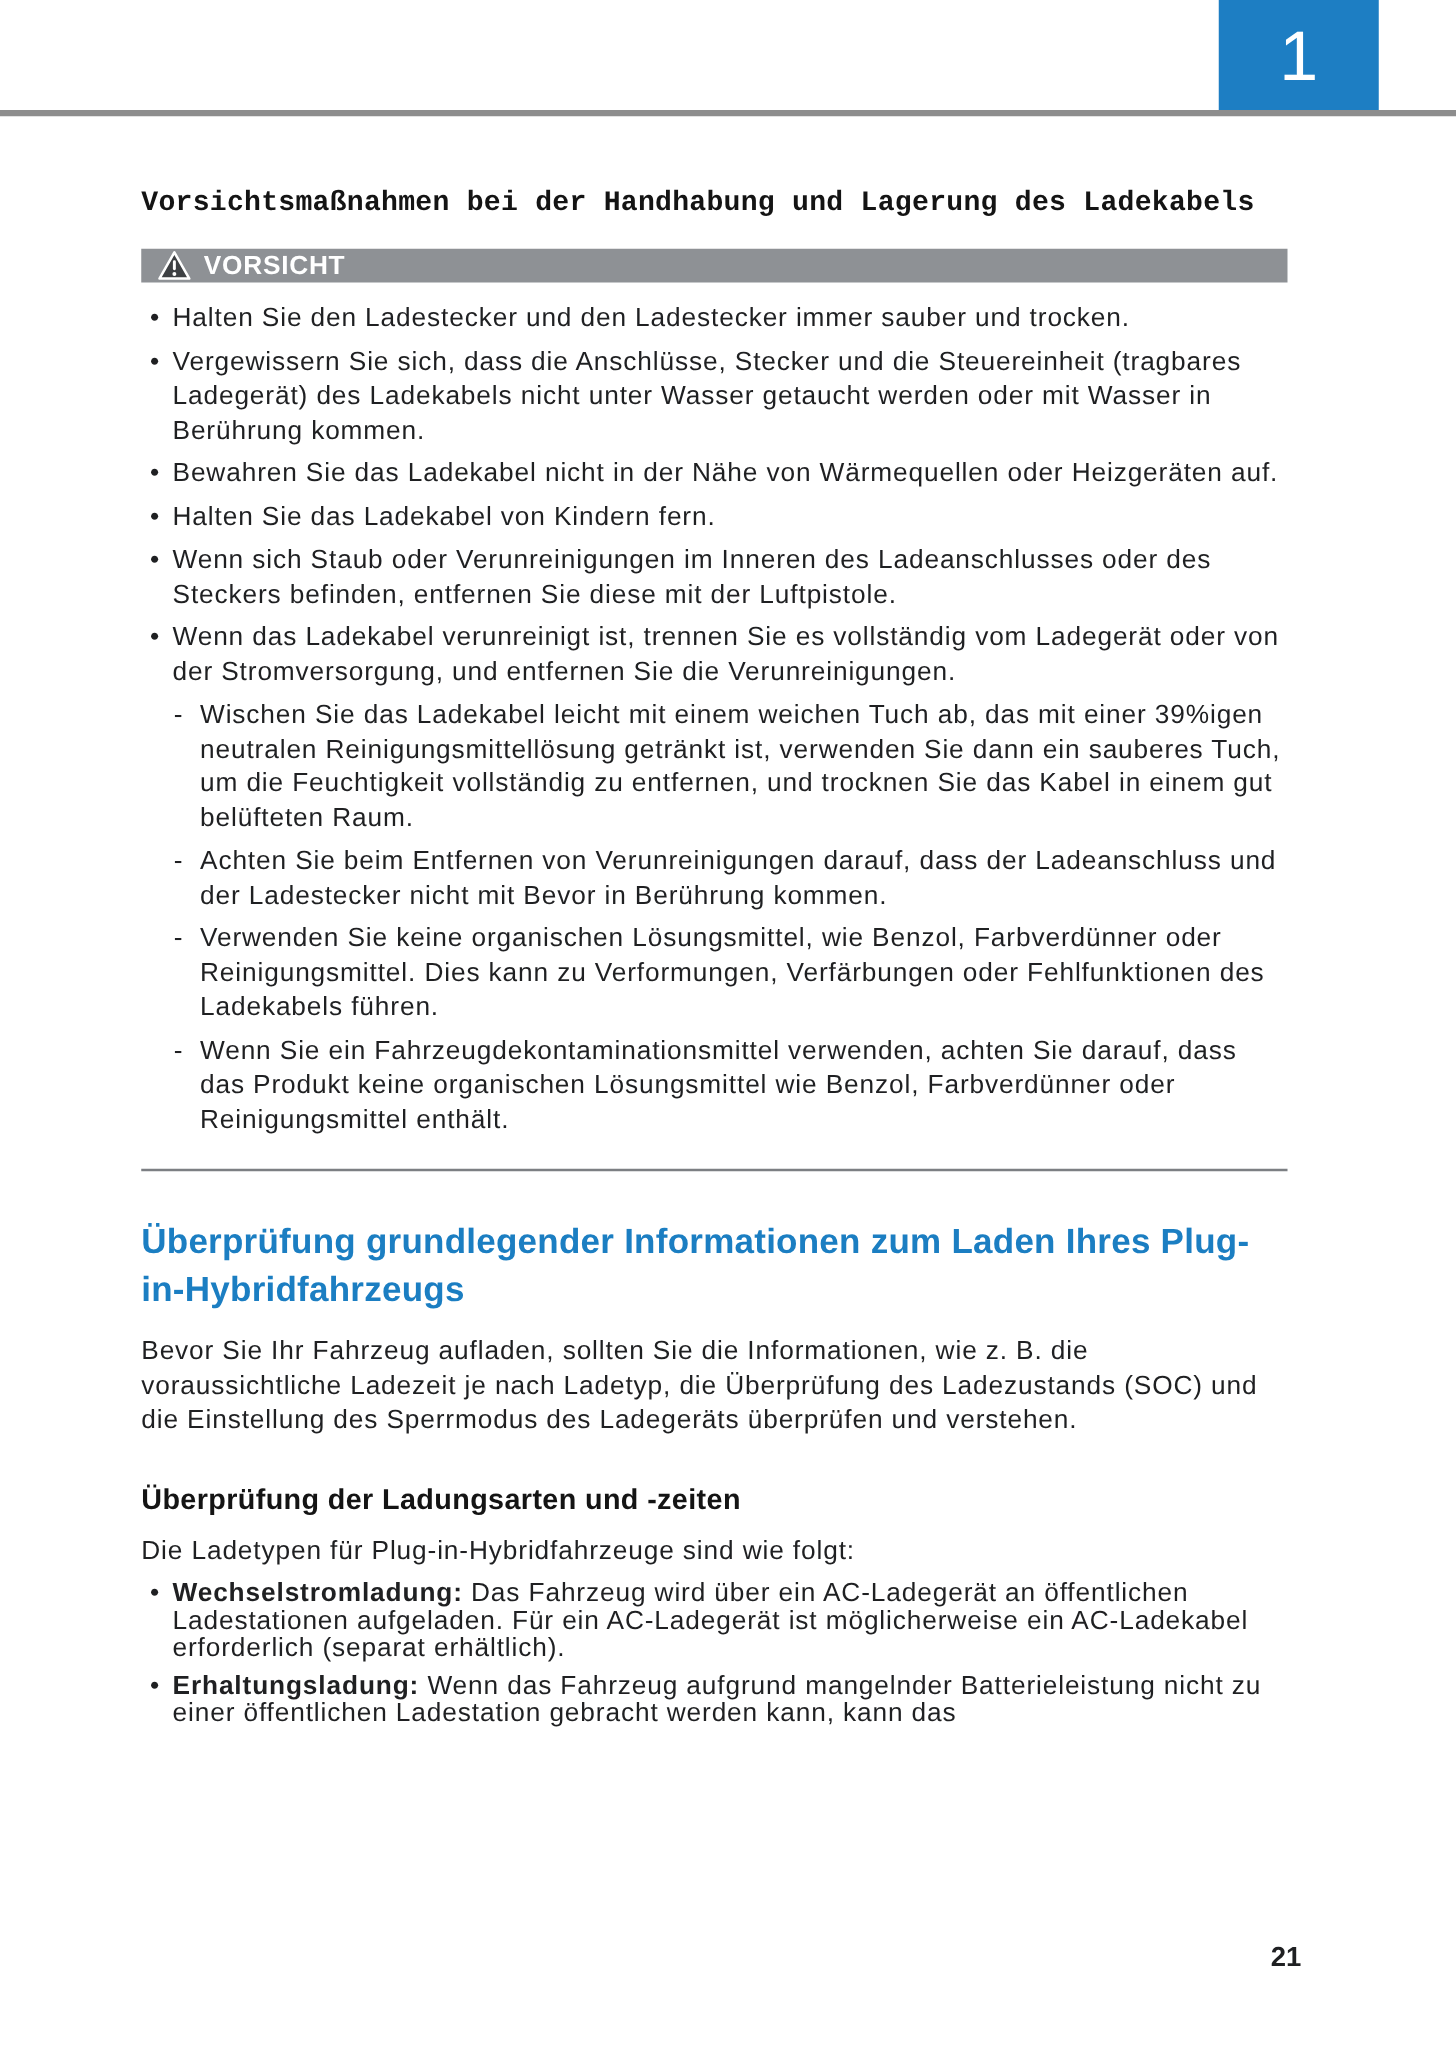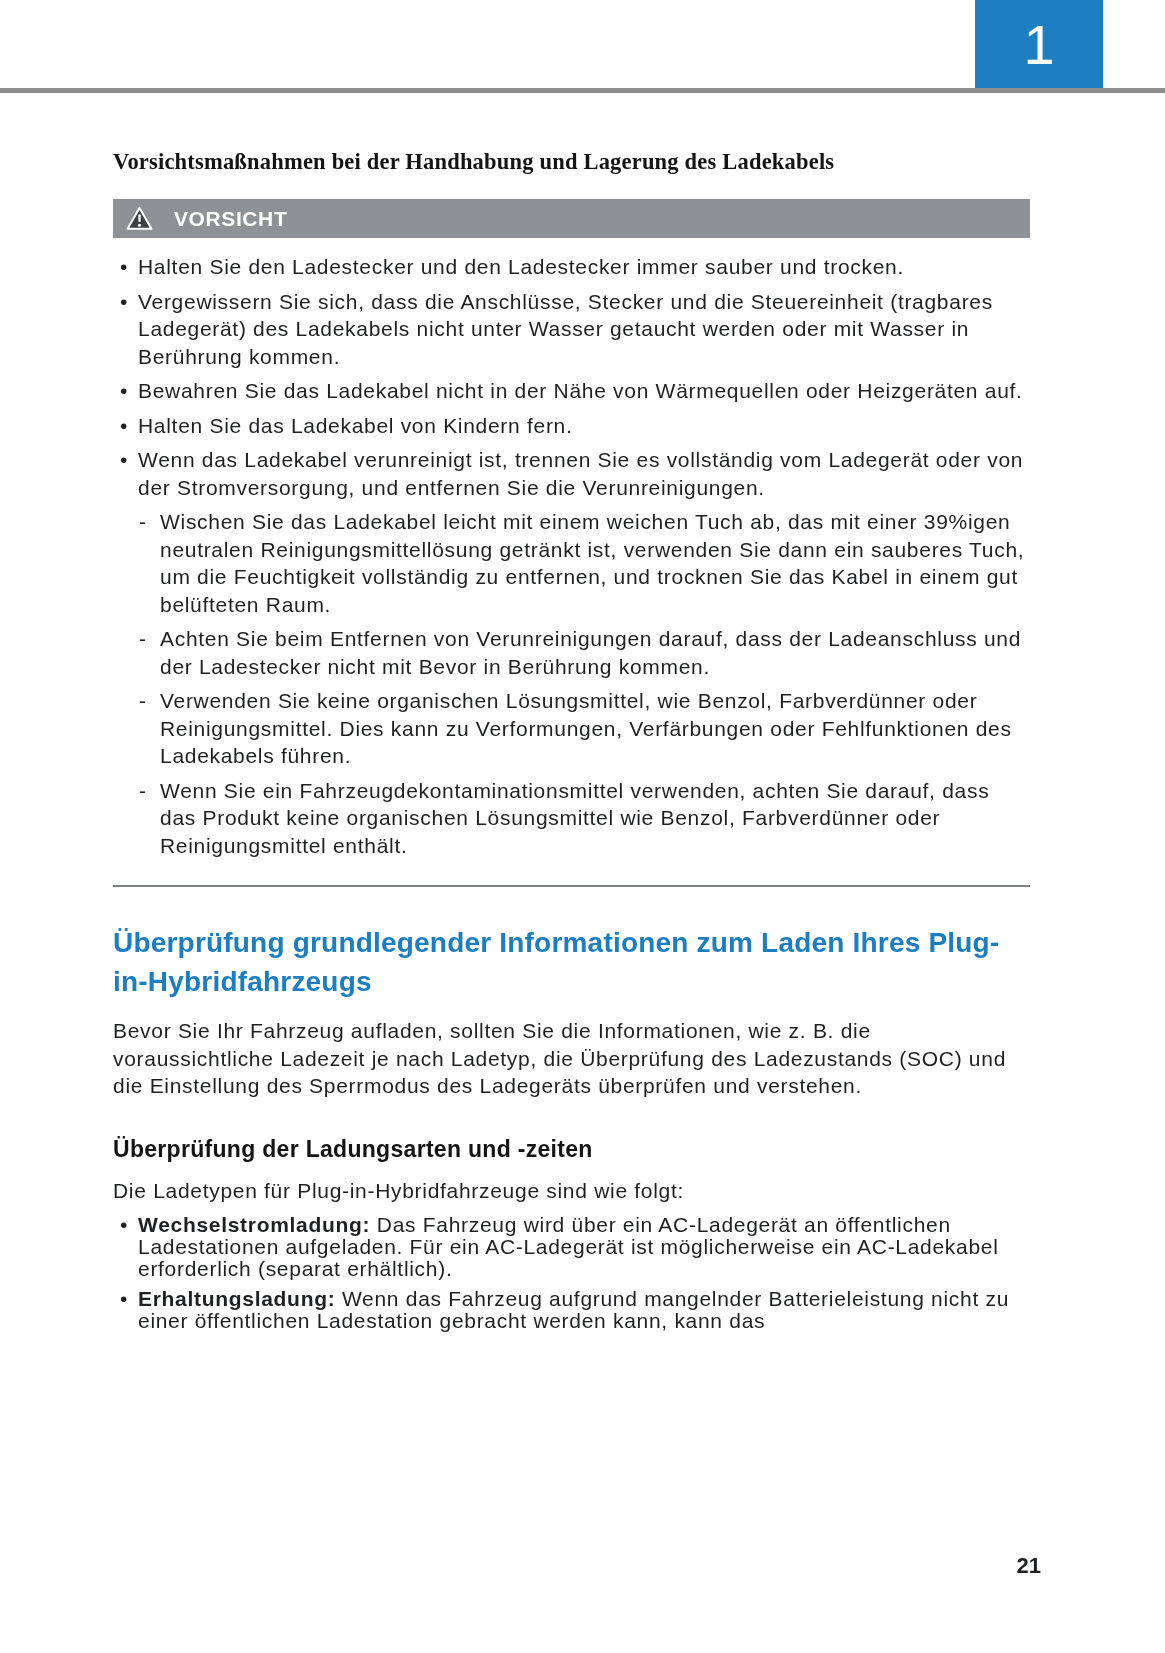--- a/index.html
+++ b/index.html
@@ -10,26 +10,26 @@
   }
   .top-rule{position:absolute;top:88px;left:0;width:1165px;height:5px;background:#8d8d8d}
   .chapter-tab{
     position:absolute;top:0;right:62px;width:128px;height:88px;
     background:#1d7ec3;color:#ffffff;display:flex;align-items:center;justify-content:center;
     font-size:56px;font-weight:400;
   }
   .content{position:absolute;top:93px;left:0;width:1165px;padding:56px 135px 0 113px}
 
   .caution-title{
-    font-family:Liberation Serif, serif;font-size:22.5px;font-weight:700;
+    font-family:Liberation Mono, monospace;font-size:22.5px;font-weight:700;
     color:#141414;letter-spacing:.2px;
   }
   .warning-banner{
-    margin-top:24px;height:39px;background:#8e9195;
-    display:flex;align-items:center;padding:0 13px;gap:21px;
+    margin-top:24px;height:27px;background:#8e9195;
+    display:flex;align-items:center;padding:0 13px;gap:10px;
   }
   .warn-icon{display:flex;align-items:center}
   .warn-label{color:#ffffff;font-weight:700;font-size:21px;letter-spacing:.6px}
 
   ul{list-style:none}
   .dot-list{margin-top:15px}
   .dot-list>li{
     position:relative;padding-left:25px;margin-bottom:7px;
     font-size:21px;line-height:27.5px;letter-spacing:.7px;
   }
@@ -84,20 +84,21 @@
         </svg>
       </span>
       <span class="warn-label">VORSICHT</span>
     </div>
 
     <ul class="dot-list">
       <li><span>Halten Sie den Ladestecker und den Ladestecker immer sauber und trocken.</span></li>
       <li><span>Vergewissern Sie sich, dass die Anschlüsse, Stecker und die Steuereinheit (tragbares Ladegerät) des Ladekabels nicht unter Wasser getaucht werden oder mit Wasser in Berührung kommen.</span></li>
       <li><span>Bewahren Sie das Ladekabel nicht in der Nähe von Wärmequellen oder Heizgeräten auf.</span></li>
       <li><span>Halten Sie das Ladekabel von Kindern fern.</span></li>
+      <li><span>Wenn sich Staub oder Verunreinigungen im Inneren des Ladeanschlusses oder des Steckers befinden, entfernen Sie diese mit der Luftpistole.</span></li>
       <li>
         <span>Wenn das Ladekabel verunreinigt ist, trennen Sie es vollständig vom Ladegerät oder von der Stromversorgung, und entfernen Sie die Verunreinigungen.</span>
         <ul class="dash-list">
           <li><span>Wischen Sie das Ladekabel leicht mit einem weichen Tuch ab, das mit einer 39%igen neutralen Reinigungsmittellösung getränkt ist, verwenden Sie dann ein sauberes Tuch, um die Feuchtigkeit vollständig zu entfernen, und trocknen Sie das Kabel in einem gut belüfteten Raum.</span></li>
           <li><span>Achten Sie beim Entfernen von Verunreinigungen darauf, dass der Ladeanschluss und der Ladestecker nicht mit Bevor in Berührung kommen.</span></li>
           <li><span>Verwenden Sie keine organischen Lösungsmittel, wie Benzol, Farbverdünner oder Reinigungsmittel. Dies kann zu Verformungen, Verfärbungen oder Fehlfunktionen des Ladekabels führen.</span></li>
           <li><span>Wenn Sie ein Fahrzeugdekontaminationsmittel verwenden, achten Sie darauf, dass das Produkt keine organischen Lösungsmittel wie Benzol, Farbverdünner oder Reinigungsmittel enthält.</span></li>
         </ul>
       </li>
     </ul>

